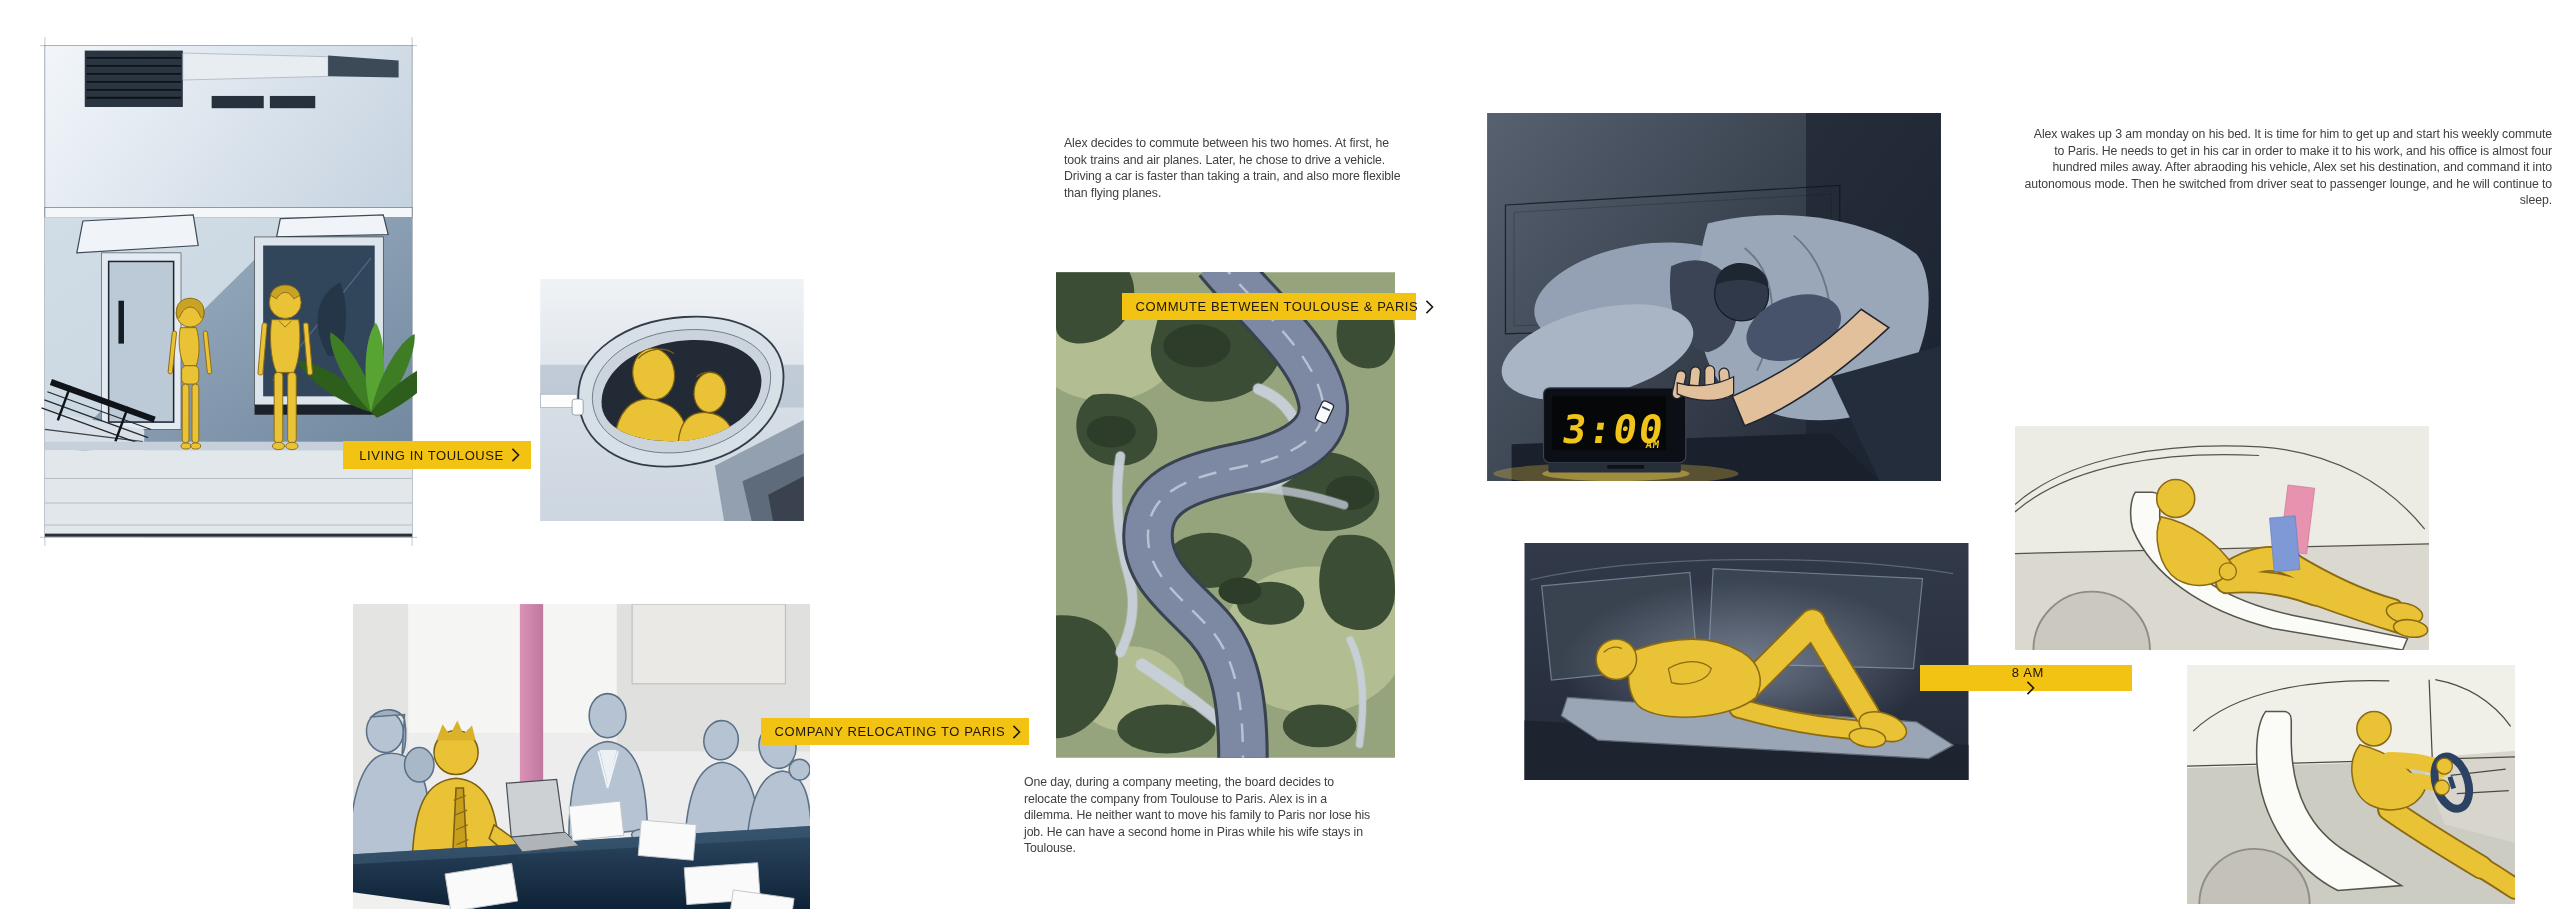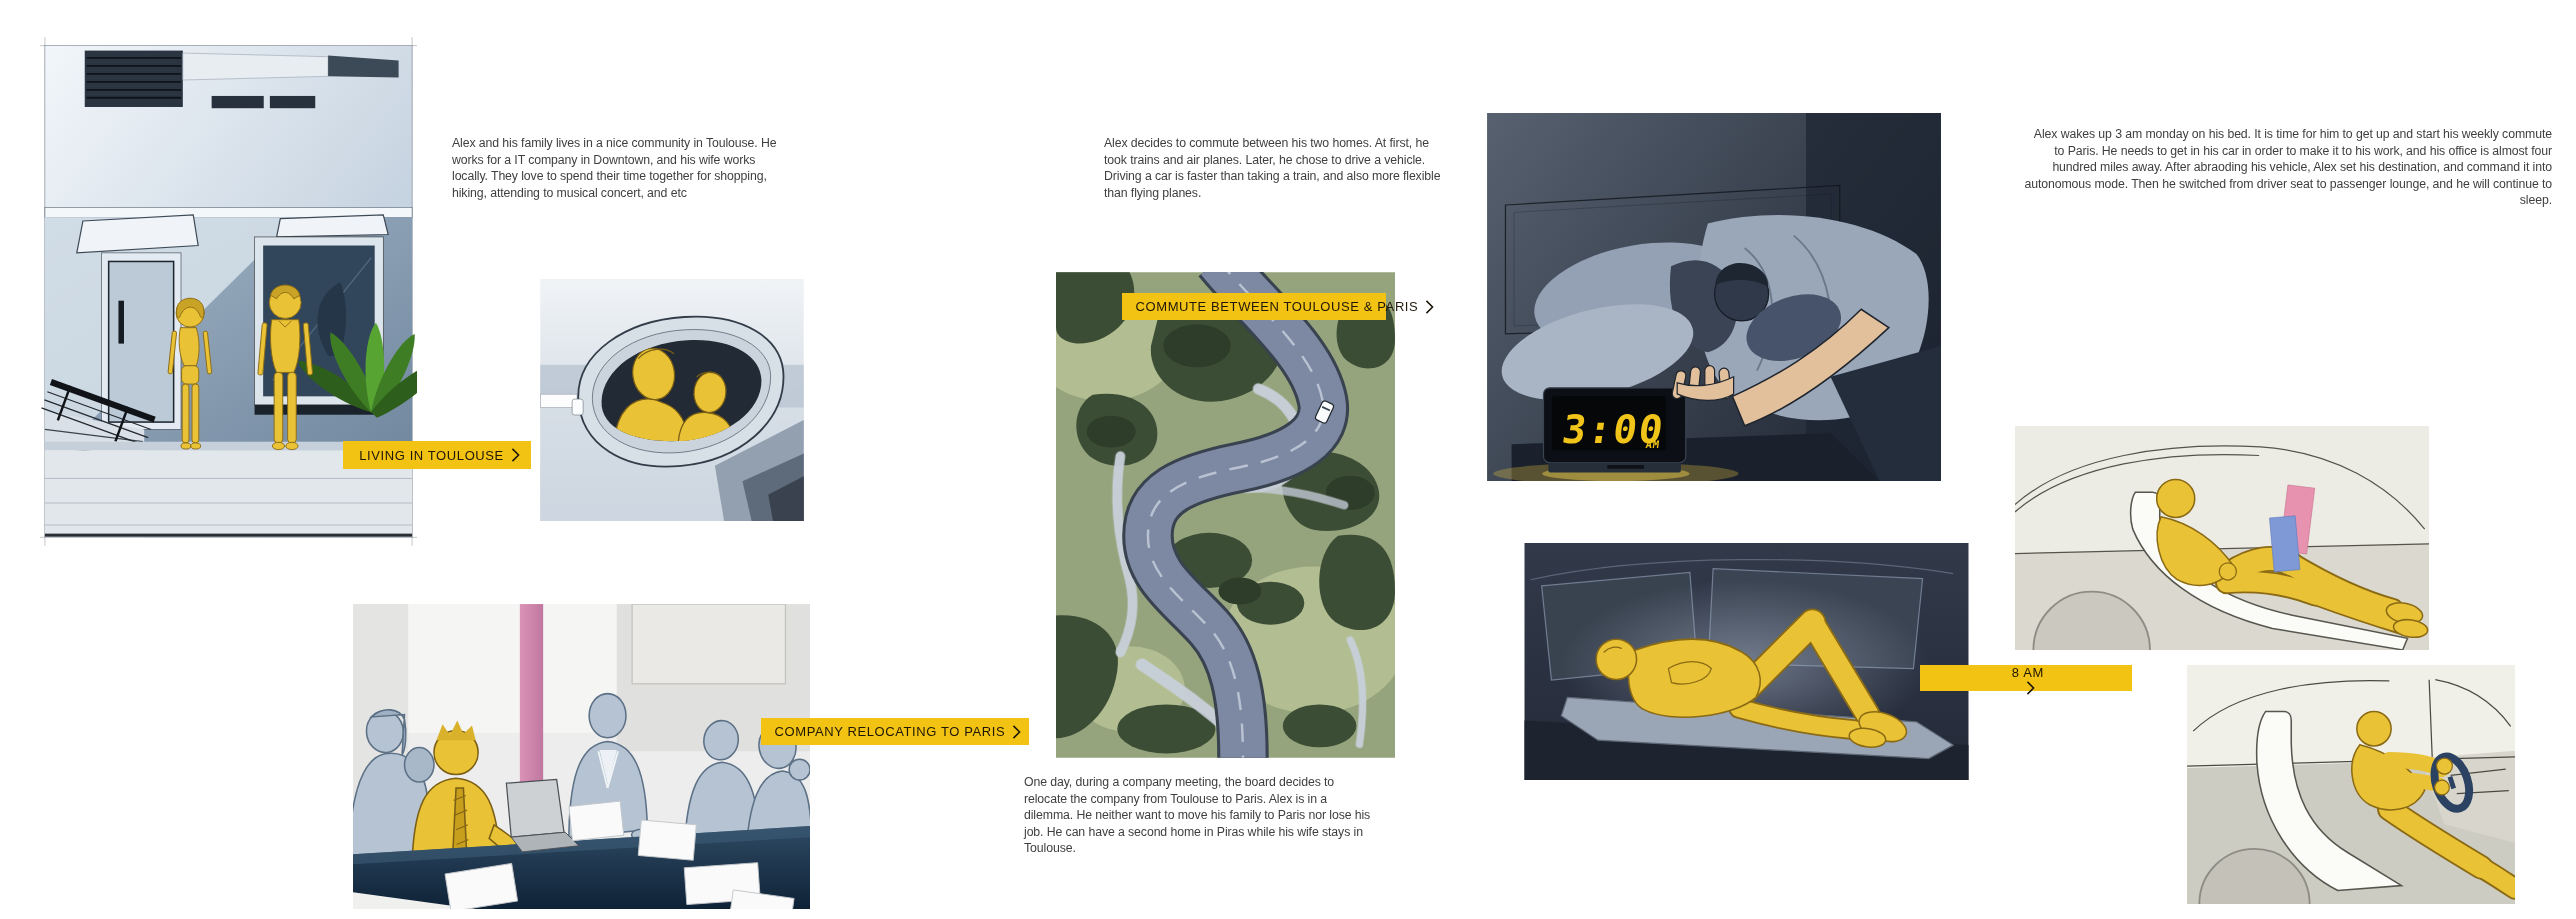--- a/index.html
+++ b/index.html
@@ -100,21 +100,20 @@
       <rect x="-18" y="140" width="14" height="115" rx="6"></rect>
         <rect x="4" y="140" width="14" height="115" rx="6"></rect>
       <ellipse cx="-11" cy="260" rx="10" ry="6"></ellipse>
         <ellipse cx="11" cy="260" rx="10" ry="6"></ellipse>
       <circle cx="0" cy="26" r="26"></circle>
       <path d="M-24,14 C-18,-8 18,-8 24,14 L14,20 C6,6 -6,6 -14,20 Z" fill="#C9A325"></path>
       <path d="M-10,56 L0,66 L10,56" fill="none"></path>
     </g>
   </svg>
 
-  <div class="textblock" style="left:452px;top:135px;width:334px;">Alex and his family lives in a nice community in Toulouse. He works for a IT company in Downtown, and his wife works locally. They love to spend their time together for shopping, hiking, attending to musical concert, and etc</div>
 
   <svg class="panel" style="left:540px;top:279px;" width="264" height="242" viewBox="0 0 430 395">
     <defs>
       <linearGradient id="gMir" x1="0" y1="0" x2="0" y2="1">
         <stop offset="0" stop-color="#F0F3F6"></stop>
           <stop offset="1" stop-color="#C3CEDA"></stop>
       </linearGradient>
       <clipPath id="clipOpen">
         <path d="M100,200 C102,148 160,105 240,100 C310,96 360,124 361,165 C362,215 305,258 235,264 C168,269 98,250 100,200 Z"></path>
       </clipPath>
@@ -208,21 +207,21 @@
     </g>
   </svg>
 
   <div class="banner" style="left:761px;top:718px;width:268px;">
     <span class="btxt">COMPANY RELOCATING TO PARIS</span>
     <svg width="11" height="16" viewBox="0 0 18 26">
       <polyline points="4,3 14,13 4,23" fill="none" stroke="#1c1609" stroke-width="2.5"></polyline>
     </svg>
   </div>
 
-  <div class="textblock" style="left:1064px;top:135px;width:343px;margin-left:40px;">Alex decides to commute between his two homes. At first, he took trains and air planes. Later, he chose to drive a vehicle. Driving a car is faster than taking a train, and also more flexible than flying planes.</div>
+  <div class="textblock" style="left:1064px;top:135px;width:343px;">Alex decides to commute between his two homes. At first, he took trains and air planes. Later, he chose to drive a vehicle. Driving a car is faster than taking a train, and also more flexible than flying planes.</div>
 
   <svg class="panel" style="left:1056px;top:272px;" width="339" height="486" viewBox="0 0 553 792">
     <rect width="553" height="792" fill="#96A47E"></rect>
     <g fill="#B2BE92">
       <ellipse cx="80" cy="120" rx="120" ry="90"></ellipse>
         <ellipse cx="420" cy="600" rx="150" ry="120"></ellipse>
       <ellipse cx="120" cy="680" rx="90" ry="70"></ellipse>
         <ellipse cx="300" cy="80" rx="80" ry="50" opacity="0.8"></ellipse>
     </g>
     <g fill="#3C4D35">
@@ -255,21 +254,21 @@
       <path d="M265,-20 C330,60 420,130 435,210 C445,265 390,300 300,318 C210,336 150,360 150,430 C150,495 205,530 250,580 C290,625 305,690 305,792" stroke="#39424F" stroke-width="84"></path>
       <path d="M265,-20 C330,60 420,130 435,210 C445,265 390,300 300,318 C210,336 150,360 150,430 C150,495 205,530 250,580 C290,625 305,690 305,792" stroke="#7D89A3" stroke-width="74"></path>
       <path d="M265,-20 C330,60 420,130 435,210 C445,265 390,300 300,318 C210,336 150,360 150,430 C150,495 205,530 250,580 C290,625 305,690 305,792" stroke="#B9C2D2" stroke-width="4" stroke-dasharray="30 22"></path>
     </g>
     <g transform="translate(438,228) rotate(25)">
       <rect x="-10" y="-17" width="20" height="34" rx="5" fill="#FAFBFC" stroke="#1F242B" stroke-width="2"></rect>
       <line x1="-7" y1="-6" x2="7" y2="-6" stroke="#39424F" stroke-width="3"></line>
     </g>
   </svg>
 
-  <div class="banner" style="left:1122px;top:293px;width:264px;">
+  <div class="banner" style="left:1122px;top:293px;width:294px;">
     <span class="btxt">COMMUTE BETWEEN TOULOUSE &amp; PARIS</span>
     <svg width="11" height="16" viewBox="0 0 18 26">
       <polyline points="4,3 14,13 4,23" fill="none" stroke="#1c1609" stroke-width="2.5"></polyline>
     </svg>
   </div>
 
   <div class="textblock" style="left:1012px;top:774px;width:353px;margin-left:12px;">One day, during a company meeting, the board decides to relocate the company from Toulouse to Paris. Alex is in a dilemma. He neither want to move his family to Paris nor lose his job. He can have a second home in Piras while his wife stays in Toulouse.</div>
 
   <svg class="panel" style="left:1487px;top:113px;" width="454" height="368" viewBox="0 0 740 600">
     <defs>

